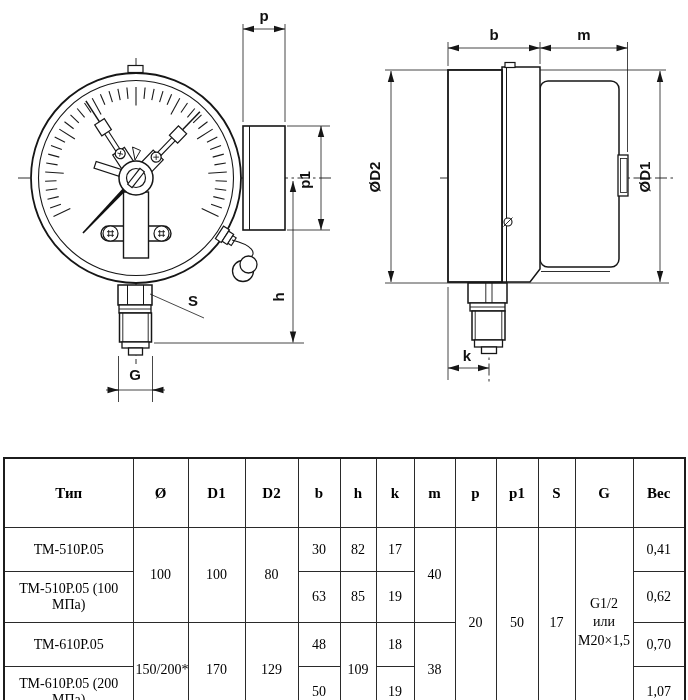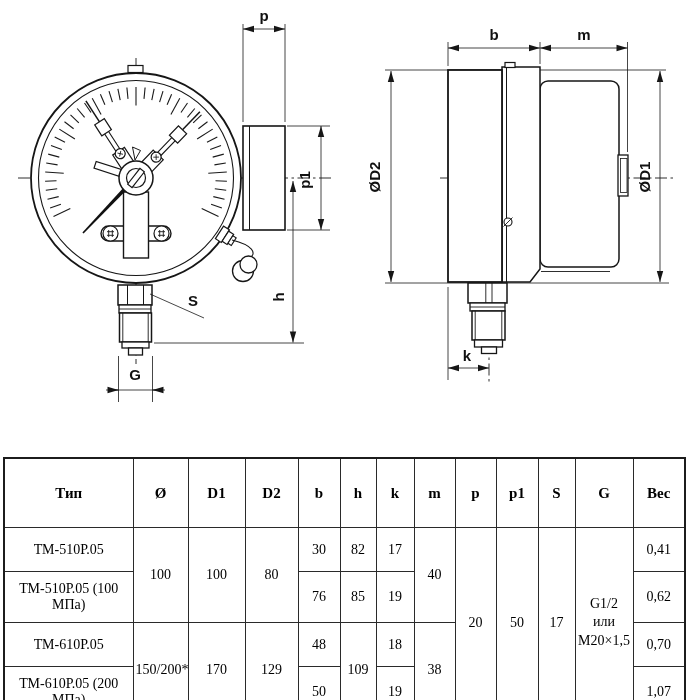--- a/index.html
+++ b/index.html
@@ -288,21 +288,21 @@
         <td rowspan="4">20</td>
         <td rowspan="4">50</td>
         <td rowspan="4">17</td>
         <td rowspan="4" class="gcell">G1/2
 или
 M20×1,5</td>
         <td>0,41</td>
       </tr>
       <tr style="height:41px">
         <td>ТМ-510Р.05 (100 МПа)</td>
-        <td>76</td>
+        <td>63</td>
         <td>85</td>
         <td>19</td>
         <td>0,62</td>
       </tr>
       <tr style="height:44px">
         <td>ТМ-610Р.05</td>
         <td rowspan="2">150/200*</td>
         <td rowspan="2">170</td>
         <td rowspan="2">129</td>
         <td>48</td>

